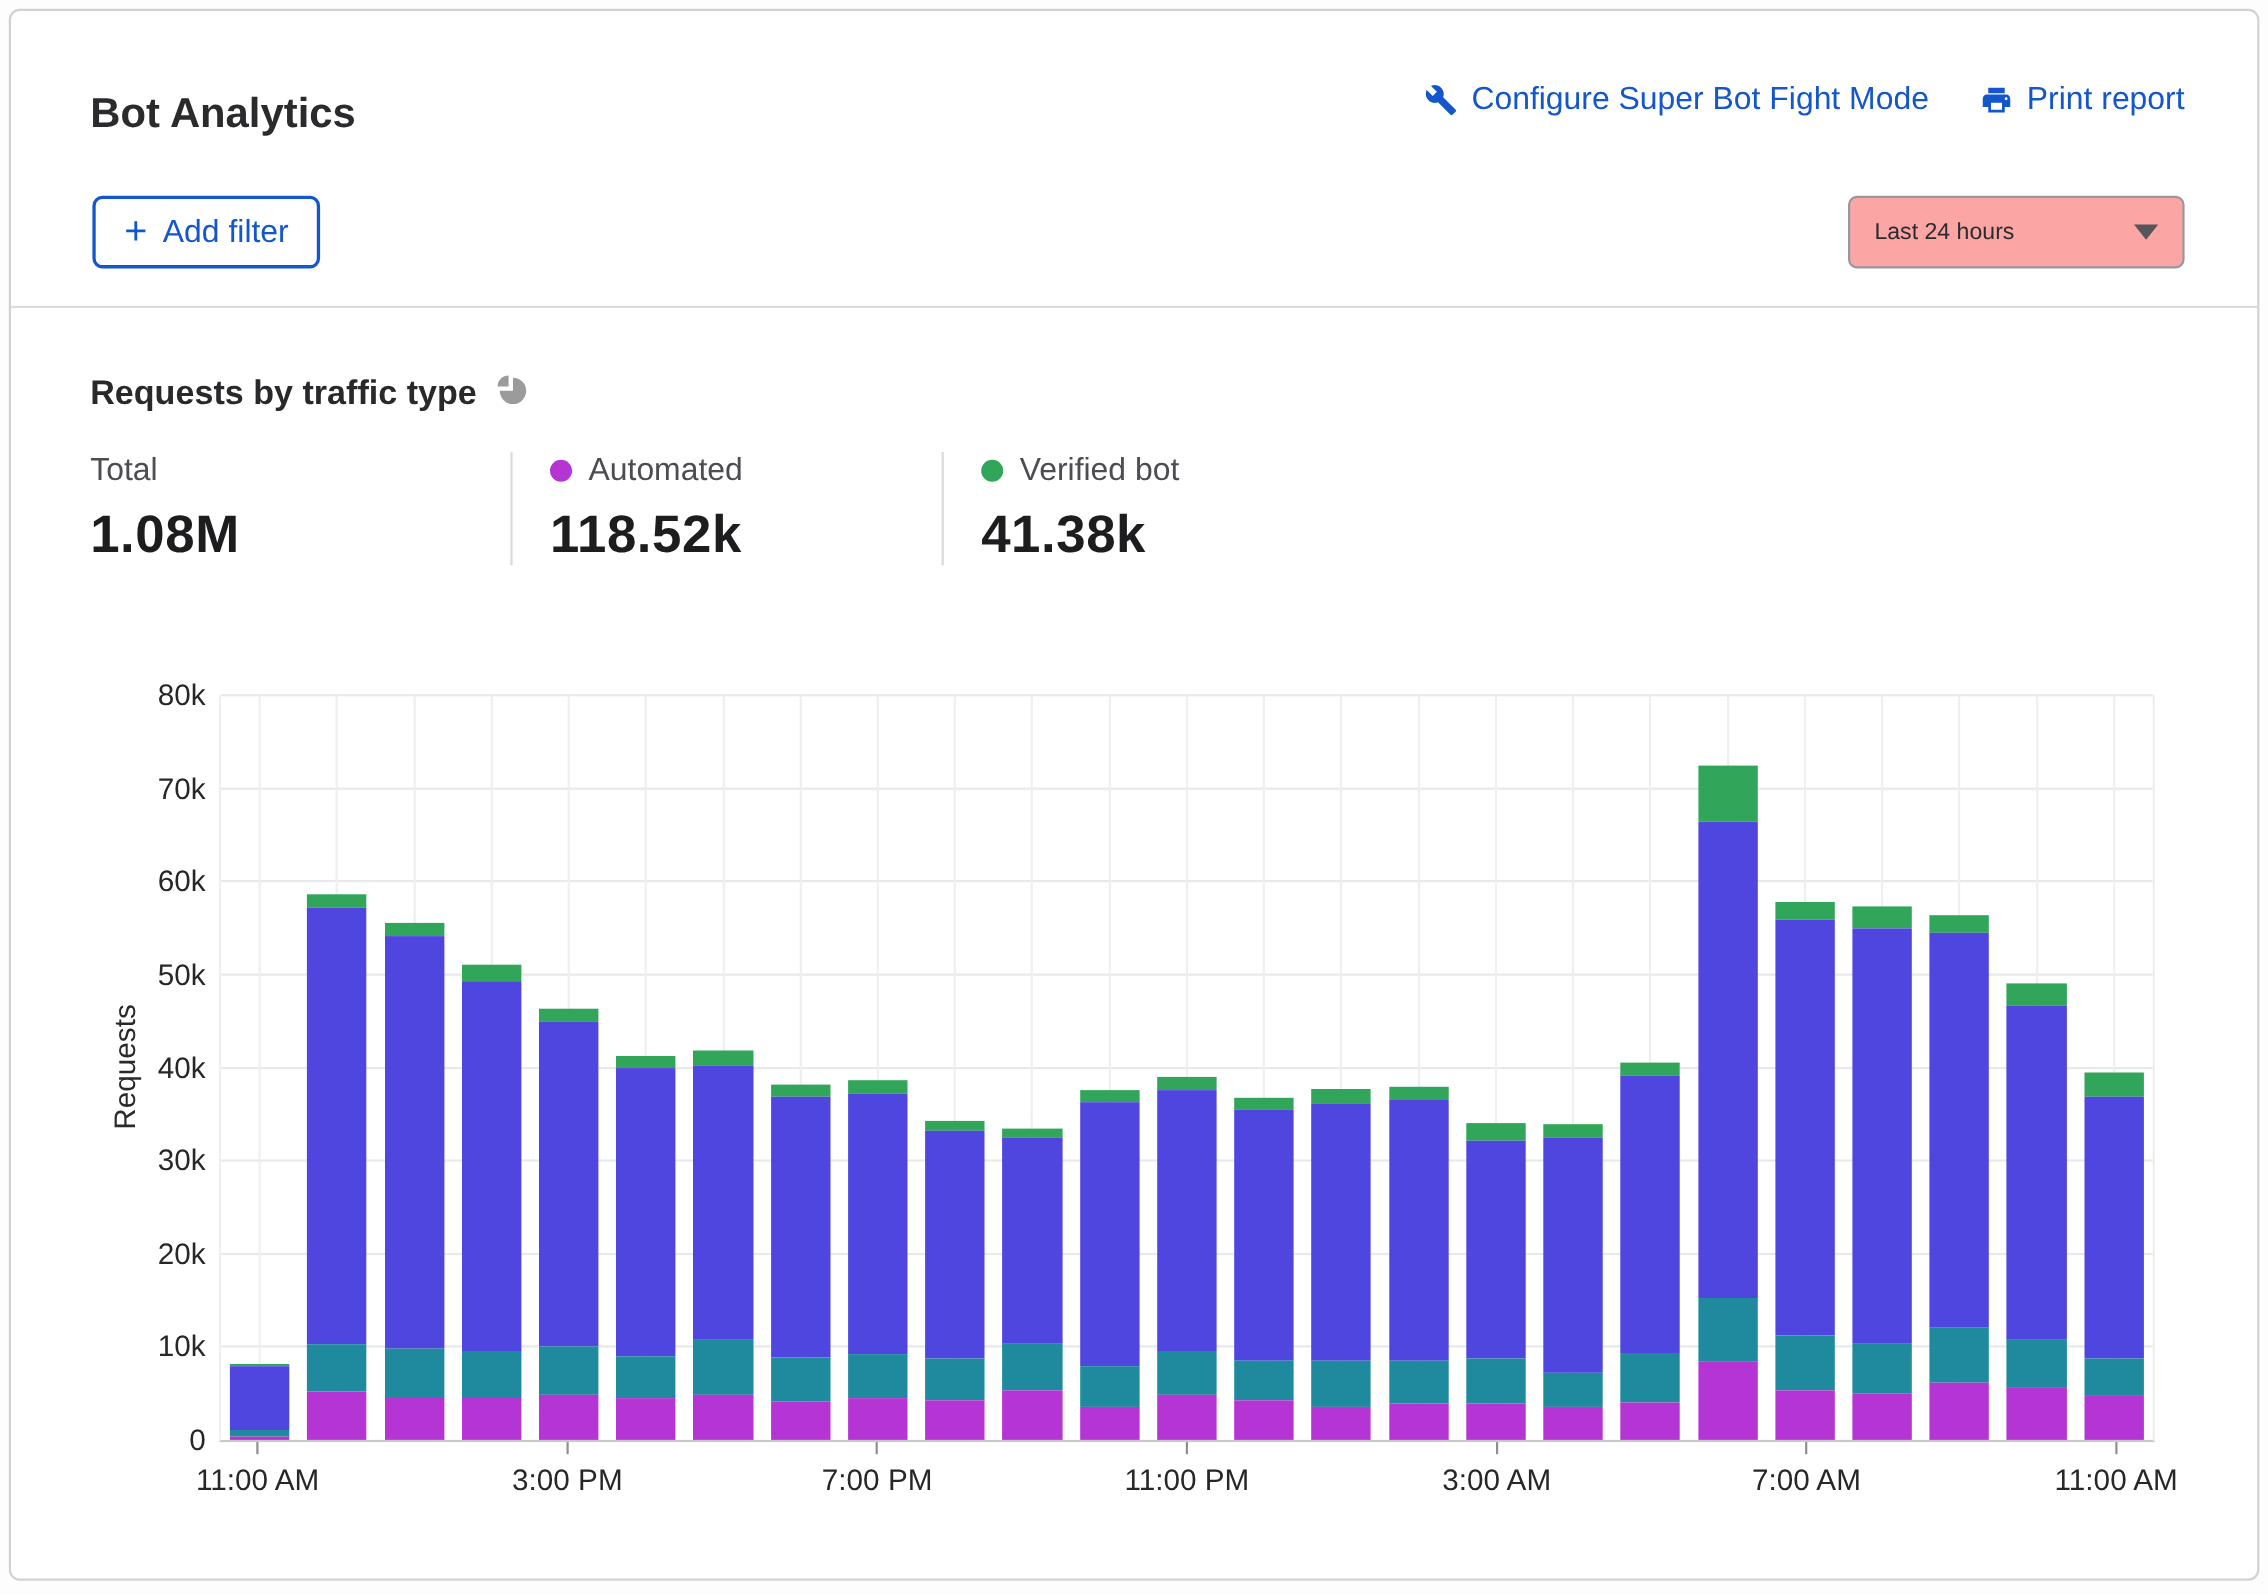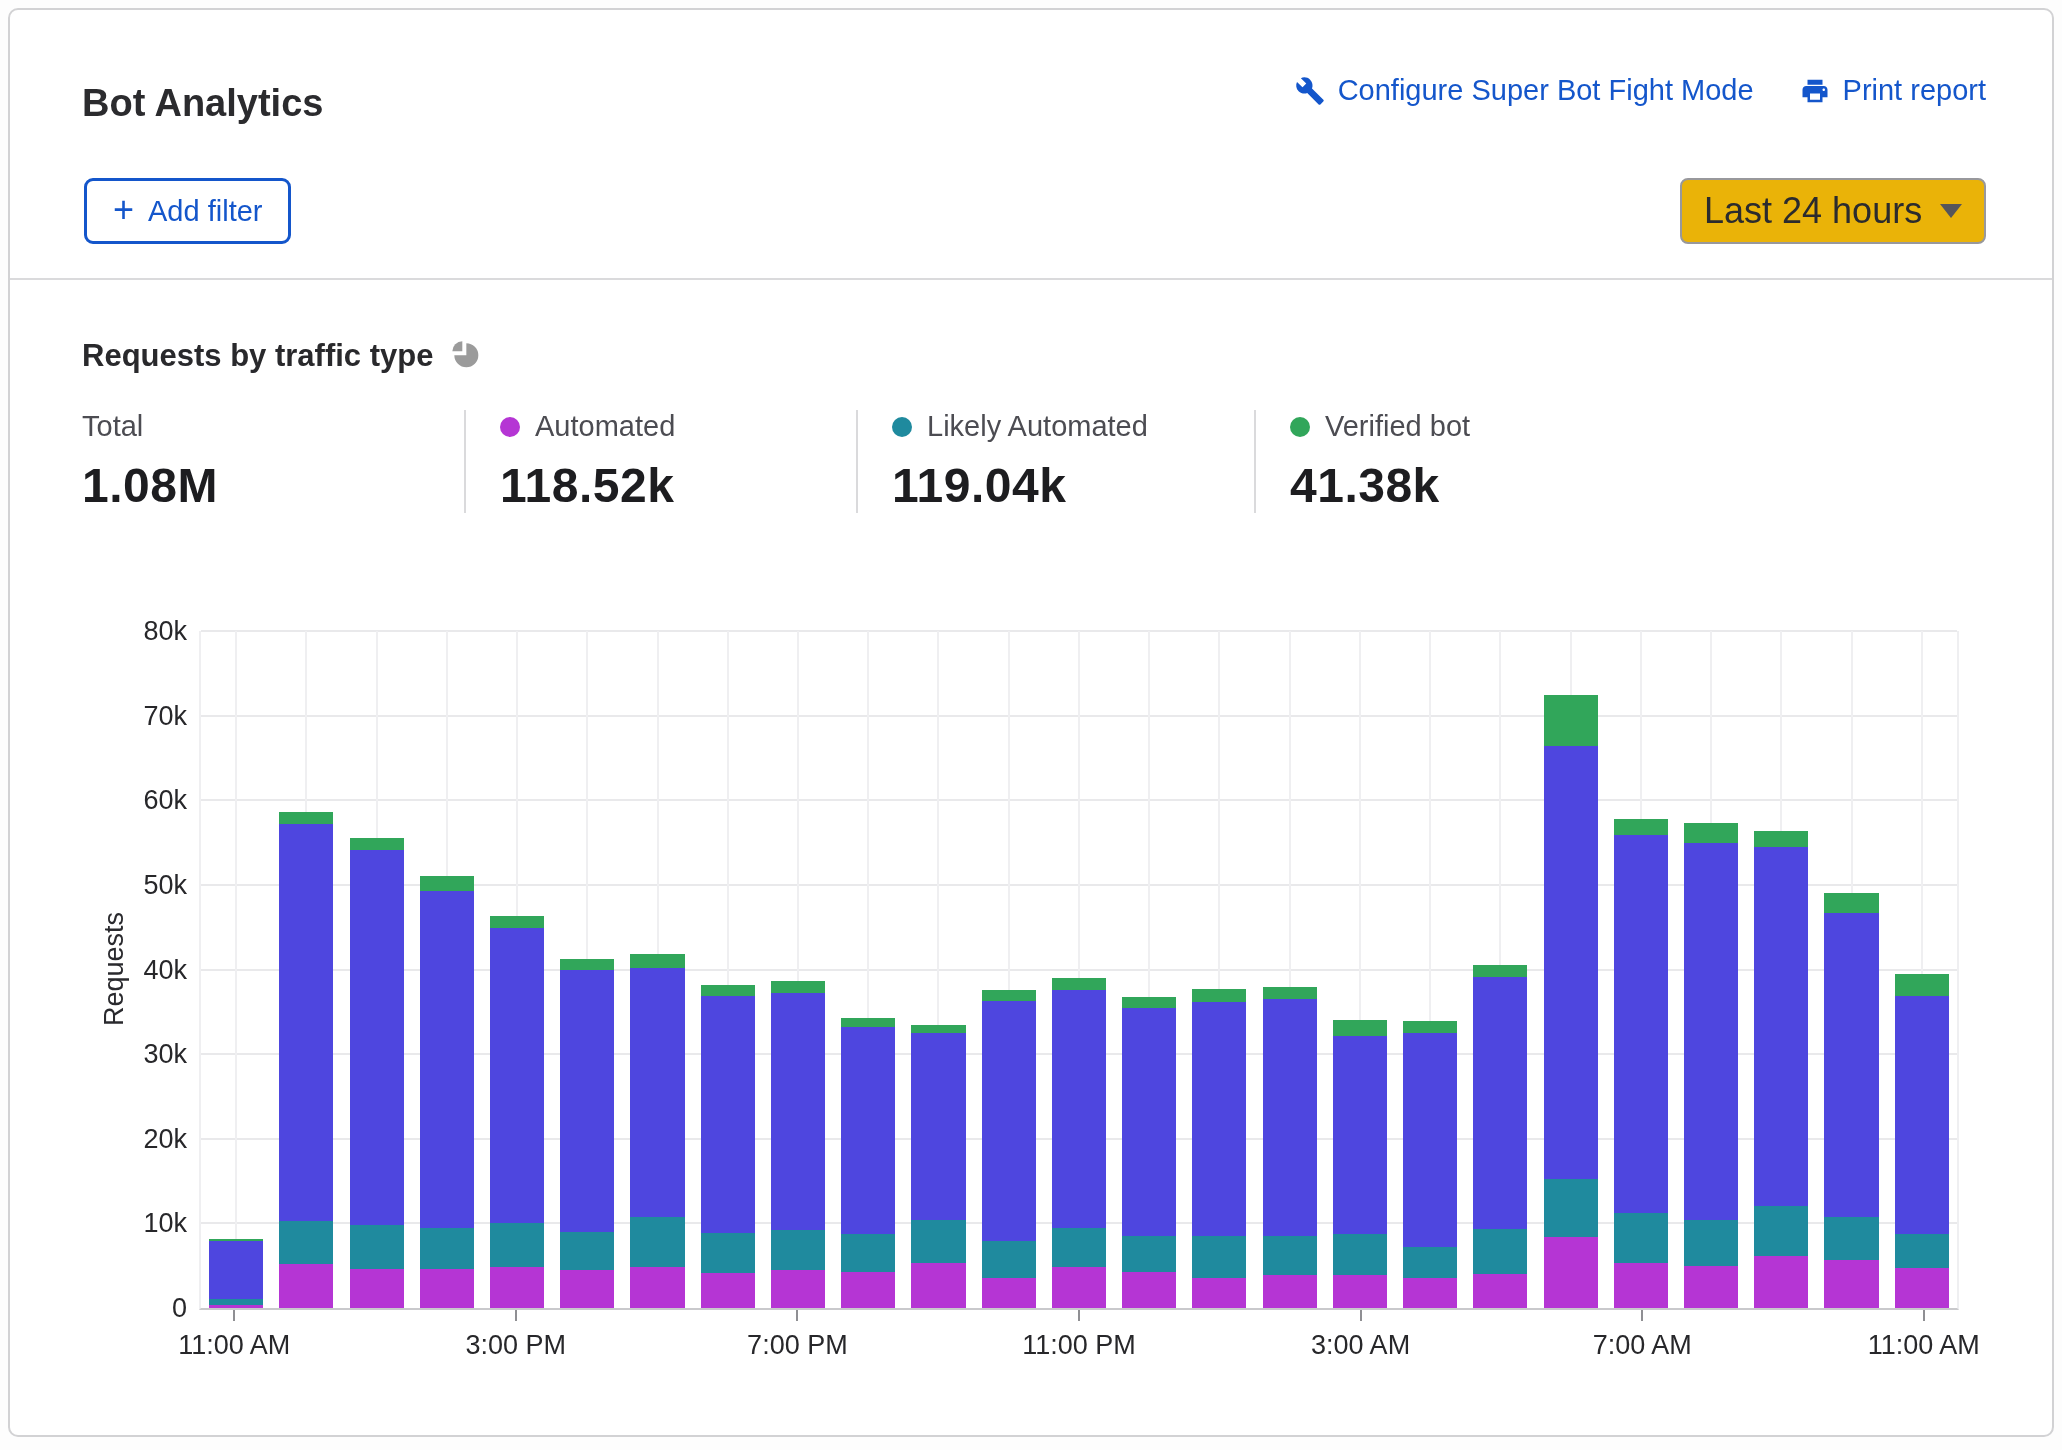--- a/index.html
+++ b/index.html
@@ -10,23 +10,23 @@
   
   .card-header{position:relative;height:270px;border-bottom:2px solid #dadadc;box-sizing:border-box;}
   .page-title{position:absolute;left:72px;top:72px;font-size:38px;font-weight:700;color:#2b2b2e;margin:0;}
   .header-links{position:absolute;right:66px;top:64px;display:flex;align-items:center;gap:46px;}
   .hlink{display:flex;align-items:center;gap:13px;font-size:29px;color:#1456cb;cursor:pointer;text-decoration:none;}
   .hlink svg{display:block;}
   .add-filter-btn{position:absolute;left:74px;top:168px;height:66px;display:inline-flex;align-items:center;gap:14px;
         background:#fff;border:3px solid #1456cb;border-radius:9px;color:#1456cb;font-size:29px;
         padding:0 26px;box-sizing:border-box;cursor:pointer;font-family:inherit;}
   .add-filter-btn .plus{font-size:36px;font-weight:400;line-height:1;margin-top:-3px;}
-  .time-select{position:absolute;right:66px;top:168px;width:306px;height:66px;background:#eab308;
+  .time-select{position:absolute;right:66px;top:168px;width:306px;height:66px;background:#fca5a5;
         border:2px solid #98989c;border-radius:8px;display:flex;align-items:center;justify-content:space-between;
-        padding:0 22px 0 22px;box-sizing:border-box;font-size:36px;color:#2b2b2e;cursor:pointer;}
+        padding:0 22px 0 22px;box-sizing:border-box;font-size:21px;color:#2b2b2e;cursor:pointer;}
   .caret{width:0;height:0;border-left:11px solid transparent;border-right:11px solid transparent;
         border-top:14px solid #55555a;}
 
   
   .section{padding:58px 72px 0 72px;}
   .section-title-row{display:flex;align-items:center;gap:16px;}
   .section-title{font-size:31px;font-weight:700;color:#29292c;margin:0;}
   .stats-row{display:flex;margin-top:36px;}
   .stat{box-sizing:border-box;}
   .stat + .stat{border-left:2px solid #dadadc;padding-left:34px;}
@@ -110,27 +110,20 @@
           </div>
         <div class="stat-value">1.08M</div>
       </div>
       <div class="stat stat-1">
         <div class="stat-label">
           <span class="dot" style="background: rgb(181, 53, 212);"></span>
           <span>Automated</span>
         </div>
         <div class="stat-value">118.52k</div>
       </div>
-      <div class="stat stat-2">
-        <div class="stat-label">
-          <span class="dot" style="background: rgb(31, 138, 158);"></span>
-          <span>Likely Automated</span>
-        </div>
-        <div class="stat-value">119.04k</div>
-      </div>
       <div class="stat stat-4">
         <div class="stat-label">
           <span class="dot" style="background: rgb(49, 166, 90);"></span>
           <span>Verified bot</span>
         </div>
         <div class="stat-value">41.38k</div>
       </div>
     </div>
   </div>
 

